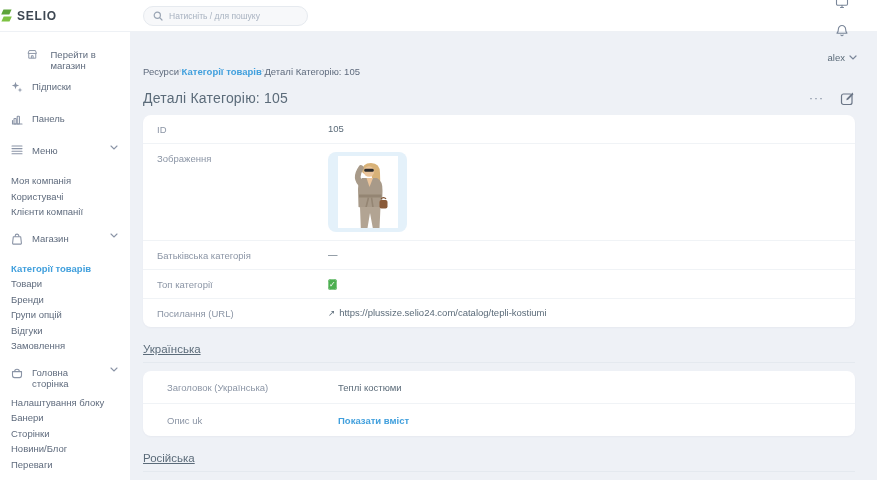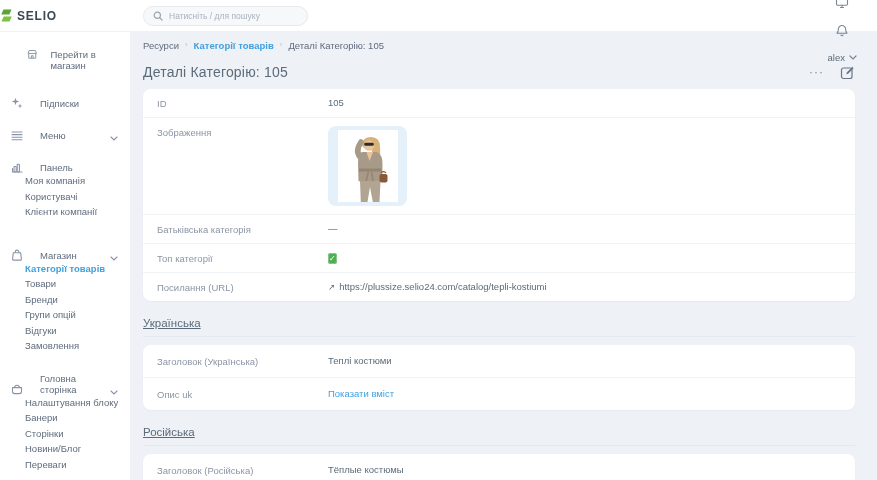--- a/index.html
+++ b/index.html
@@ -28,32 +28,32 @@
   .hdr-right { margin-left:auto; display:flex; align-items:center; gap:15px; padding-right:20px;flex-direction:column; }
   .hdr-user { display:flex; align-items:center; gap:4px; font-size:9.5px; color:#5b6b79; cursor:pointer; }
   .icon-btn { display:flex; align-items:center; cursor:pointer; }
   
   .sidebar {
     position:fixed; top:32px; left:0; bottom:0; width:130px; background:#fff;
     font-size:9.5px; color:#5f6b7d; overflow:hidden; z-index:10;
   }
   .store-link { display:flex; align-items:flex-start; gap:13px; padding:17px 0 6px 27px; cursor:pointer; }
   .side-item {
-    display:flex; align-items:flex-end; gap:16px; height:28px; padding:0 12px 0 10px;
+    display:flex; align-items:flex-start; gap:8px; height:28px; padding:0 12px 0 10px;
     cursor:pointer; margin-top:4px;
   }
   .side-item .lbl { flex:1; }
   .side-icon { width:14px; display:flex; justify-content:center; }
-  .children { padding-left:25px; }
+  .children { padding-left:11px; }
   .child { height:15.5px; display:flex; align-items:center; cursor:pointer; color:#5f6b7d; }
   .child.active { color:#42a0dd; font-weight:bold; }
   .grp-gap { height:9px; }
   
   .main { margin-left:130px; padding:0 22px 0 13px; }
-  .breadcrumb { margin-top:8px; font-size:9.5px; color:#5f6b7d; display:flex; gap:6px; align-items:flex-start; }
+  .breadcrumb { margin-top:34px; font-size:9.5px; color:#5f6b7d; display:flex; gap:0; align-items:flex-start; }
   .breadcrumb .sep { color:#b6c0cc; font-size:8px; }
   .breadcrumb .bc-link { color:#42a0dd; font-weight:bold; cursor:pointer; }
   .page-head { display:flex; align-items:center; margin:13px 0 9px; }
   .page-title { font-size:14px; color:#5b6b79; font-weight:500; letter-spacing:.2px; }
   .head-actions { margin-left:auto; display:flex; align-items:center; gap:16px; }
   .more-btn { color:#7a8699; font-size:12px; letter-spacing:1px; cursor:pointer; line-height:10px; }
   
   .card { background:#fff; border-radius:8px; box-shadow:0 1px 2px rgba(40,60,90,.04); }
   .row { display:flex; align-items:flex-start; padding:8px 14px; border-bottom:1px solid #f0f3f6; }
   .row:last-child { border-bottom:none; }
@@ -67,22 +67,22 @@
     width:11px; height:11px; background:#4caf50; border:1px solid #86c98a; border-radius:2.5px;
     color:#fff; font-size:8px; line-height:9px; text-align:center; cursor:pointer;
   }
   .url-link { display:flex; align-items:center; gap:4px; color:#5b6b79; cursor:pointer; }
   .ext-glyph { font-size:8.5px; color:#5b6b79; }
   .section-title {
     margin-top:16px; padding-bottom:7px; border-bottom:1px solid #e4e9ef;
     font-size:11.5px; color:#5b6b79;text-decoration:underline;
   }
   .section-card { margin-top:8px; }
-  .section-card .row { padding:10px 14px; }
-  .link-blue { color:#42a0dd; font-weight:normal; cursor:pointer; }
+  .section-card .row { padding:10px 24px;align-items:flex-end; }
+  .link-blue { color:#42a0dd; font-weight:bold; cursor:pointer; }
   svg { display:block; }
 </style>
 </head>
 <body>
 
 <div class="header">
   <div class="logo">
     <span>
       <svg width="13" height="13" viewBox="0 0 12 12">
         <path d="M3.2 0.5 h7.5 l-2.1 4.6 h-7.5 z" fill="#5da33a"></path>
@@ -144,40 +144,40 @@
       <svg width="12" height="12" viewBox="0 0 12 12" fill="#8a94a6">
         <path d="M4.5 0.8 L5.4 3.6 L8.2 4.5 L5.4 5.4 L4.5 8.2 L3.6 5.4 L0.8 4.5 L3.6 3.6 Z"></path>
         <path d="M9 6.5 L9.6 8.4 L11.5 9 L9.6 9.6 L9 11.5 L8.4 9.6 L6.5 9 L8.4 8.4 Z"></path>
       </svg>
     </span>
     <span class="lbl">Підписки</span>
   </div>
 
   <div class="side-item">
     <span class="side-icon">
-      <svg width="12" height="10" viewBox="0 0 12 10" stroke="#8a94a6" stroke-width="1.1" stroke-linecap="round">
-        <path d="M1 1 h10 M1 3.6 h10 M1 6.2 h10 M1 8.8 h10"></path>
-      </svg>
-    </span>
-    <span class="lbl">Меню</span>
-    <svg width="8" height="5" viewBox="0 0 8 5" fill="none" stroke="#8a94a6" stroke-width="1.1" stroke-linecap="round">
-        <path d="M1 1 L4 4 L7 1"></path>
-      </svg>
-  </div>
-
-  <div class="side-item">
-    <span class="side-icon">
       <svg width="12" height="12" viewBox="0 0 12 12" fill="none" stroke="#8a94a6" stroke-width="1.1" stroke-linecap="round">
         <path d="M1.5 11 V7.5 M1.5 11 h9.5"></path>
         <rect x="3" y="5.5" width="2.2" height="5.5" rx=".6"></rect>
         <rect x="6.2" y="3.2" width="2.2" height="7.8" rx=".6"></rect>
         <rect x="9.4" y="1" width="2.2" height="10" rx=".6" fill="#8a94a6" stroke="none" opacity=".0"></rect>
       </svg>
     </span>
     <span class="lbl">Панель</span>
+  </div>
+
+  <div class="side-item">
+    <span class="side-icon">
+      <svg width="12" height="10" viewBox="0 0 12 10" stroke="#8a94a6" stroke-width="1.1" stroke-linecap="round">
+        <path d="M1 1 h10 M1 3.6 h10 M1 6.2 h10 M1 8.8 h10"></path>
+      </svg>
+    </span>
+    <span class="lbl">Меню</span>
+    <svg width="8" height="5" viewBox="0 0 8 5" fill="none" stroke="#8a94a6" stroke-width="1.1" stroke-linecap="round">
+        <path d="M1 1 L4 4 L7 1"></path>
+      </svg>
   </div>
   <div class="children">
     <div class="child">Моя компанія</div>
     <div class="child">Користувачі</div>
     <div class="child">Клієнти компанії</div>
   </div>
   <div class="grp-gap"></div>
 
   <div class="side-item">
     <span class="side-icon">

